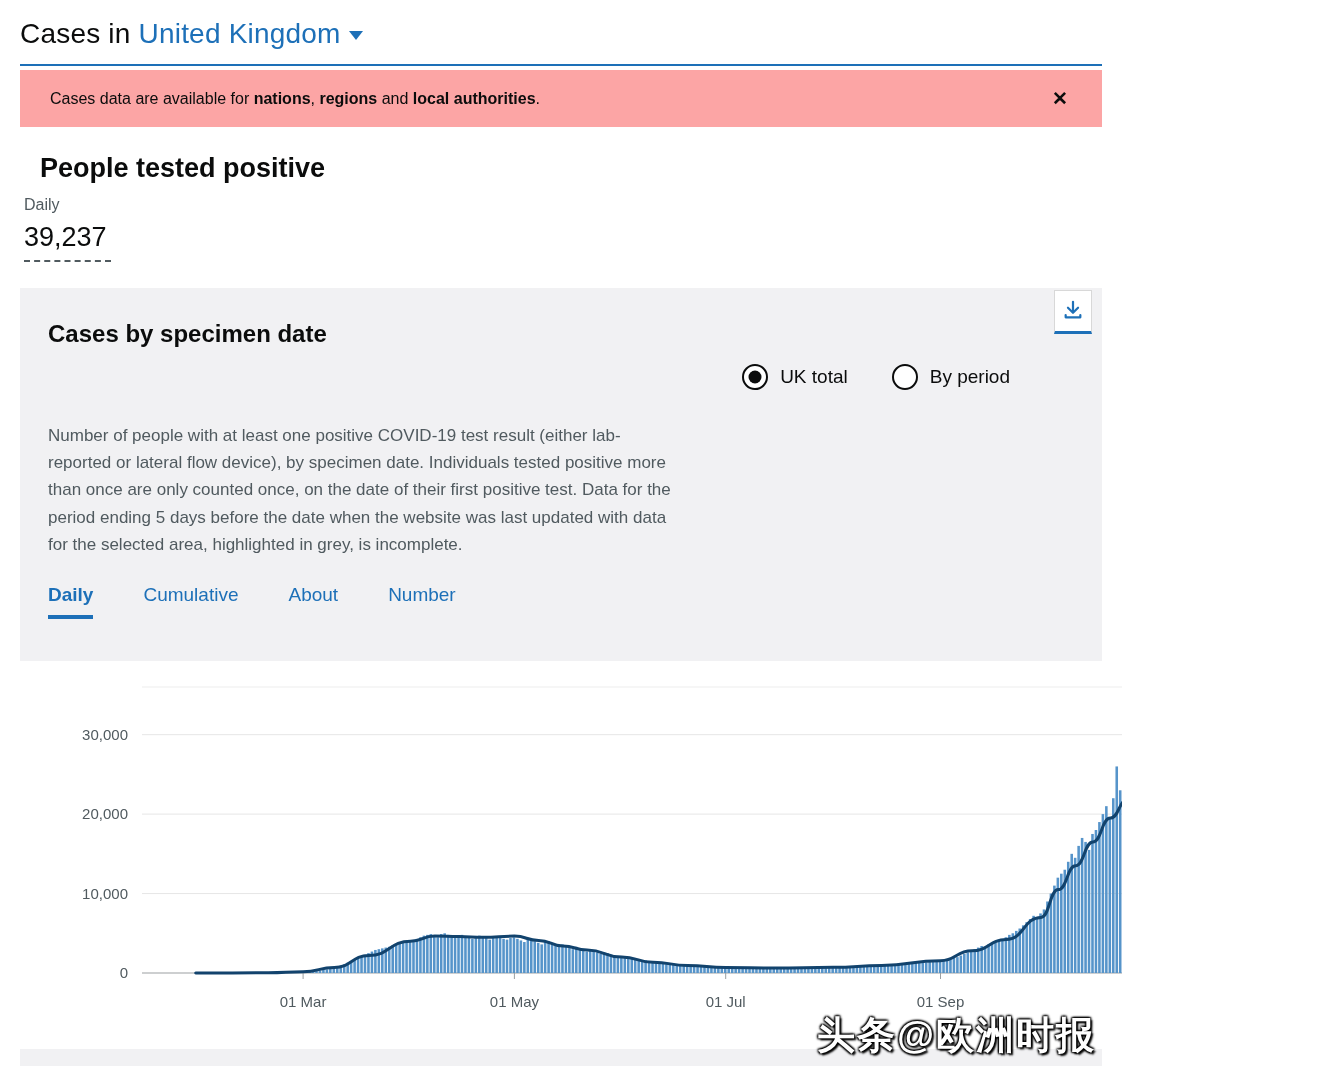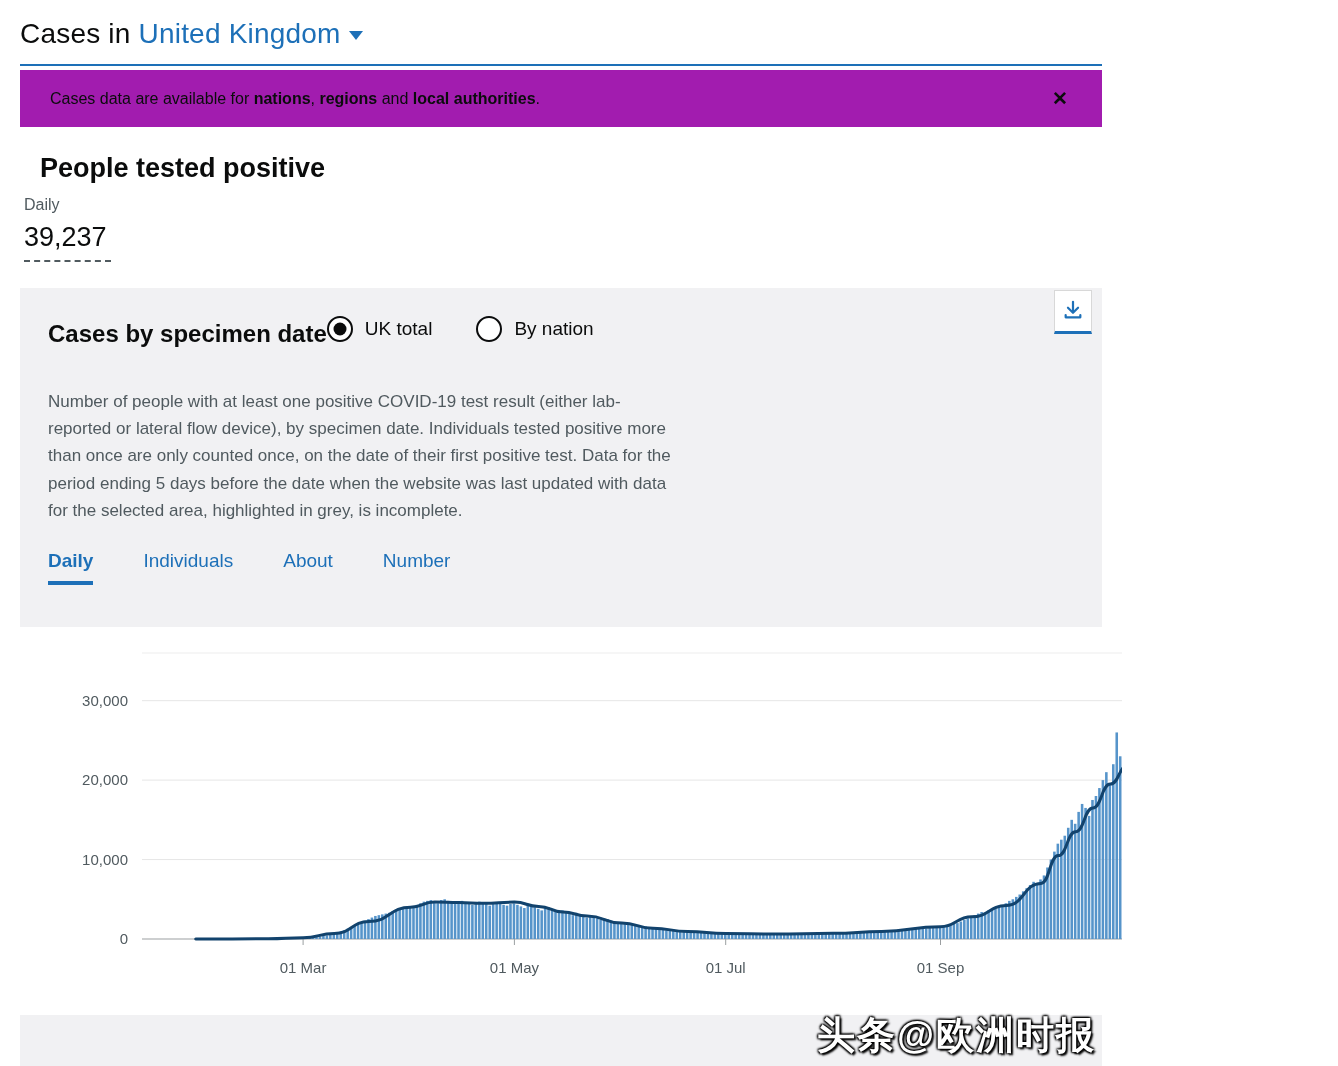--- a/index.html
+++ b/index.html
@@ -9,51 +9,51 @@
 
   
   .header { padding: 18px 20px 0 20px; }
   .header h1 { font-size: 28px; font-weight: 400; color: #0b0c0c; letter-spacing: 0.2px; }
   .loc-dropdown { color: #1d70b8; text-decoration: none; cursor: pointer; }
   .caret { display: inline-block; width: 0; height: 0; margin-left: 8px; vertical-align: middle;
            border-left: 7px solid transparent; border-right: 7px solid transparent; border-top: 9px solid #1d70b8; }
   .blue-rule { margin: 14px 20px 0 20px; border-bottom: 2px solid #1d70b8; }
 
   
-  .banner { margin: 4px 20px 0 20px; background: #a21caf; padding: 15px 30px; display: flex;
+  .banner { margin: 4px 20px 0 20px; background: #fca5a5; padding: 15px 30px; display: flex;
             align-items: center; justify-content: space-between; font-size: 16px; }
   .banner p { color: #0b0c0c; }
   .banner b { font-weight: 700; }
   .banner-close { background: none; border: none; font-size: 19px; font-weight: 700; color: #0b0c0c;
                   cursor: pointer; line-height: 1; padding: 4px; }
 
   
   .stats { padding: 26px 20px 0 24px; }
   .stats h2 { font-size: 27px; font-weight: 700; margin-left: 16px; }
   .stat-row { display: flex; gap: 34px; margin-top: 12px; }
   .stat .lbl { display: block; font-size: 16px; color: #505a5f; }
   .stat .val { display: inline-block; font-size: 27px; color: #0b0c0c; margin-top: 8px;
                padding: 0 4px 7px 0; border-bottom: 2px dashed #505a5f; }
 
   
   .card { position: relative; margin: 26px 20px 0 20px; background: #f1f1f3; padding: 24px 0 30px 0; min-height: 792px; }
-  .card-head { display: flex; align-items: flex-start; justify-content: flex-start; padding: 0 28px; }
+  .card-head { display: flex; align-items: flex-start; justify-content: space-between; padding: 0 28px; }
   .card-head h2 { font-size: 24px; font-weight: 700; padding-top: 8px; }
-  .radios { display: flex; gap: 44px; align-items: center; padding-right: 64px; padding-top: 4px; }
+  .radios { display: flex; gap: 44px; align-items: center; padding-right: 64px; padding-top: 4px; margin-top: 48px; }
   .radio { display: flex; align-items: center; gap: 12px; cursor: pointer; font-size: 19px; color: #0b0c0c; }
   .radio .circle { width: 26px; height: 26px; border: 2px solid #0b0c0c; border-radius: 50%;
                    background: #fff; position: relative; flex: 0 0 auto; }
   .radio.selected .circle::after { content: ""; position: absolute; left: 50%; top: 50%; width: 13px; height: 13px;
                    transform: translate(-50%,-50%); background: #0b0c0c; border-radius: 50%; }
 
   .download-btn { position: absolute; top: 2px; right: 10px; width: 38px; height: 44px; background: #fff;
                   border: 1px solid #d8d8d8; border-bottom: 3px solid #1d70b8; cursor: pointer;
                   display: flex; align-items: center; justify-content: center; }
 
-  .desc { margin: 40px 28px 0 28px; max-width: 635px; font-size: 17px; line-height: 1.6; color: #505a5f; }
+  .desc { margin: 32px 28px 0 28px; max-width: 635px; font-size: 17px; line-height: 1.6; color: #505a5f; }
 
   
   .tabs { display: flex; gap: 50px; margin: 26px 28px 0 28px; }
   .tab { font-size: 19px; color: #1d70b8; cursor: pointer; padding-bottom: 9px; }
   .tab.active { font-weight: 700; border-bottom: 4px solid #1d70b8; }
 
   
   .chart-wrap { margin-top: 42px; background: #ffffff; padding: 12px 0 18px 0; }
   .chart-wrap svg { display: block; }
 
@@ -103,30 +103,30 @@
 
     <div class="card-head">
       <h2>Cases by specimen date</h2>
       <div class="radios">
         <label class="radio selected">
           <span class="circle"></span>
           <span>UK total</span>
         </label>
         <label class="radio">
           <span class="circle"></span>
-          <span>By nation</span>
+          <span>By period</span>
         </label>
       </div>
     </div>
 
     <p class="desc">Number of people with at least one positive COVID-19 test result (either lab-reported or lateral flow device), by specimen date. Individuals tested positive more than once are only counted once, on the date of their first positive test. Data for the period ending 5 days before the date when the website was last updated with data for the selected area, highlighted in grey, is incomplete.</p>
 
     <nav class="tabs">
       <span class="tab active">Daily</span>
-      <span class="tab">Individuals</span>
+      <span class="tab">Cumulative</span>
       <span class="tab">About</span>
       <span class="tab">Number</span>
     </nav>
 
     <div class="chart-wrap">
       <svg id="chart-svg" width="1298" height="358" viewBox="0 0 1298 358">
           <line x1="122" y1="14" x2="1286" y2="14" stroke="#ededed" stroke-width="1"></line>
           <line x1="122" y1="300" x2="1286" y2="300" stroke="#9b9fa1" stroke-width="1"></line>
           <text x="108" y="305" text-anchor="end" font-size="15" fill="#505a5f" font-family="Liberation Sans, sans-serif">0</text>
           <line x1="122" y1="220.55555555555554" x2="1286" y2="220.55555555555554" stroke="#e6e6e6" stroke-width="1"></line>

